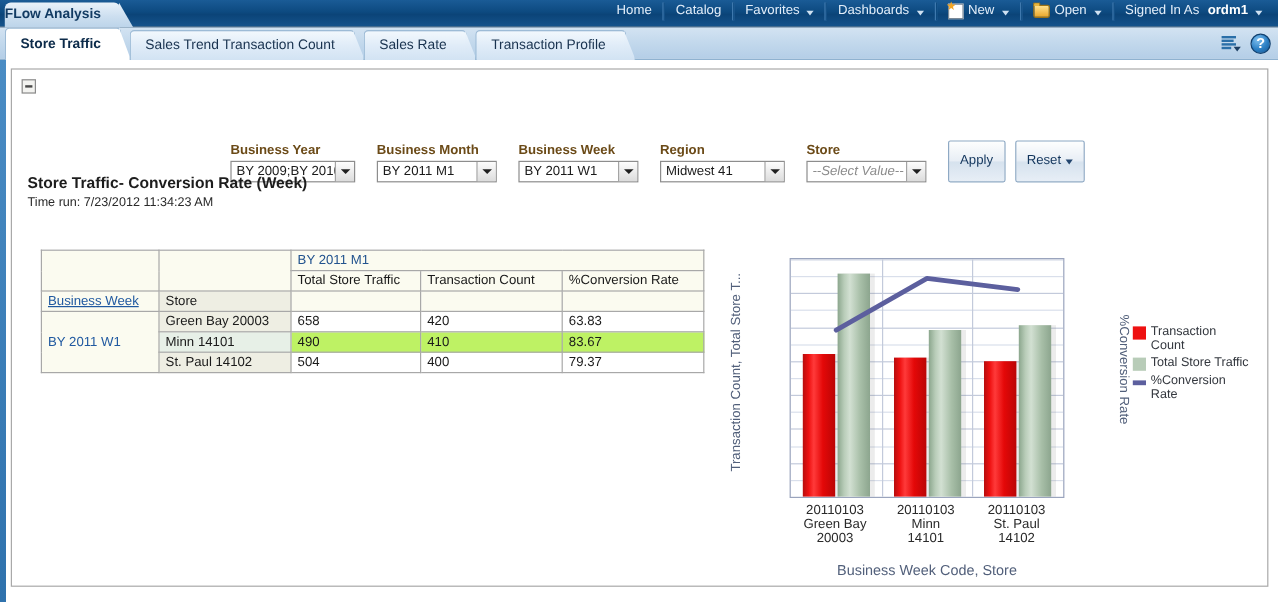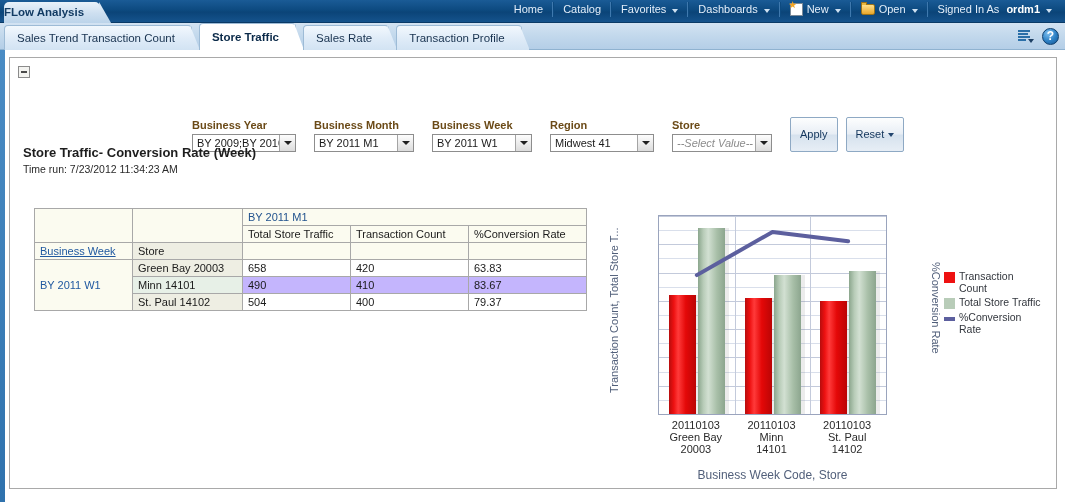--- a/index.html
+++ b/index.html
@@ -356,21 +356,21 @@
     color: #2059a0;
     vertical-align: top;
     white-space: nowrap;
   }
   .rowhdr-store {
     background: #eeeee3;
     color: #1a1a1a;
     white-space: nowrap;
   }
   .cell-num { text-align: left; background: #ffffff; white-space: nowrap; }
-  .rowalt .cell-num { background: #c4b5fd; }
+  .rowalt .cell-num { background: #bef264; }
   .rowalt .rowhdr-store { background: #e7f0e7; }
   .col-w1 { width: 98px; }
   .col-w2 { width: 110px; }
   .col-w3 { width: 108px; }
   .col-w4 { width: 118px; }
   .col-w5 { width: 118px; }
 
   
   .chart-wrap {
     position: absolute; left: 596px; top: 145px;
@@ -512,25 +512,25 @@
     <div class="gn-item">
       <span>Signed In As</span>
       <span class="user-name">ordm1</span>
       <span class="caret"></span>
     </div>
   </div>
 </div>
 
 <div class="tabstrip">
   <div class="tabs">
+    <div class="tab active">
+      <span>Store Traffic</span>
+    </div>
     <div class="tab">
       <span>Sales Trend Transaction Count</span>
-    </div>
-    <div class="tab active">
-      <span>Store Traffic</span>
     </div>
     <div class="tab">
       <span>Sales Rate</span>
     </div>
     <div class="tab">
       <span>Transaction Profile</span>
     </div>
   </div>
   <div class="tabtools">
     <div class="pageopt">

